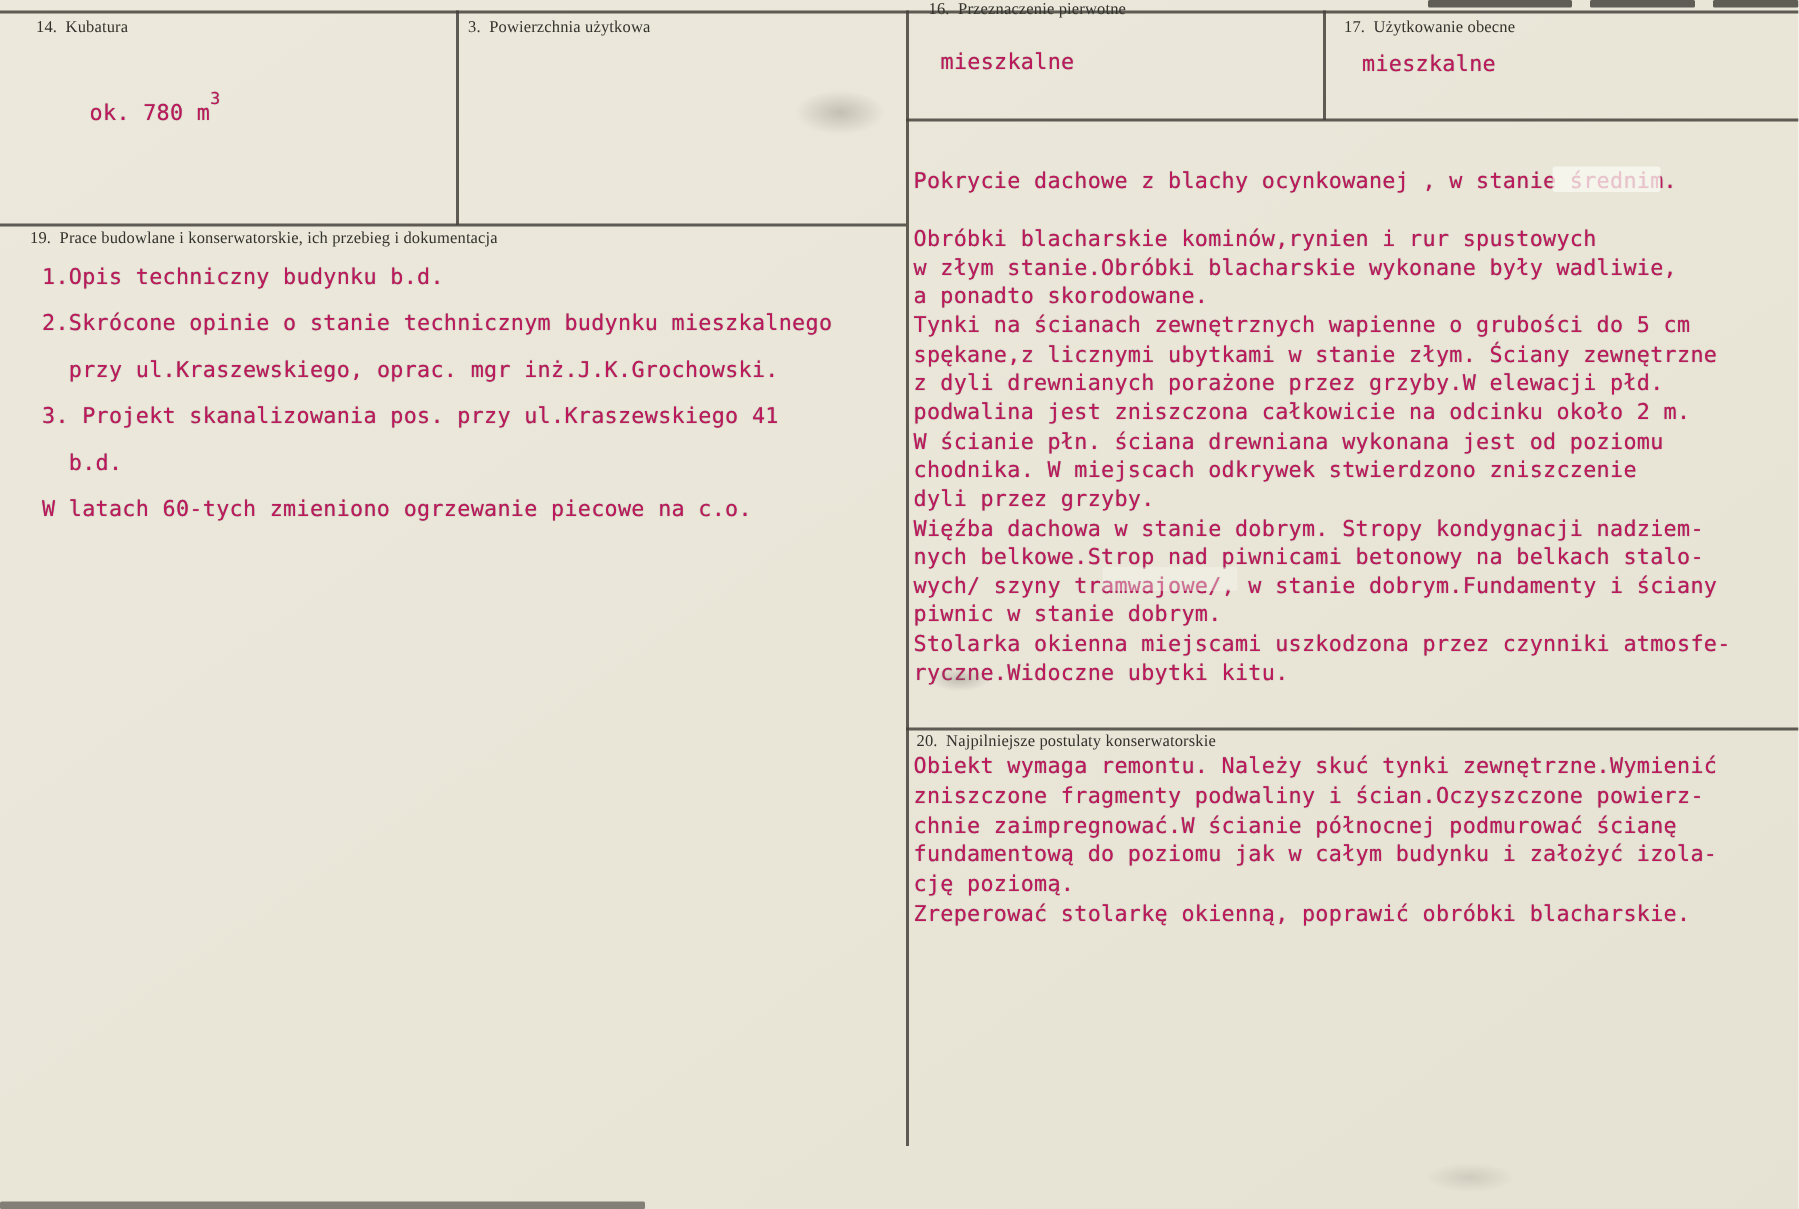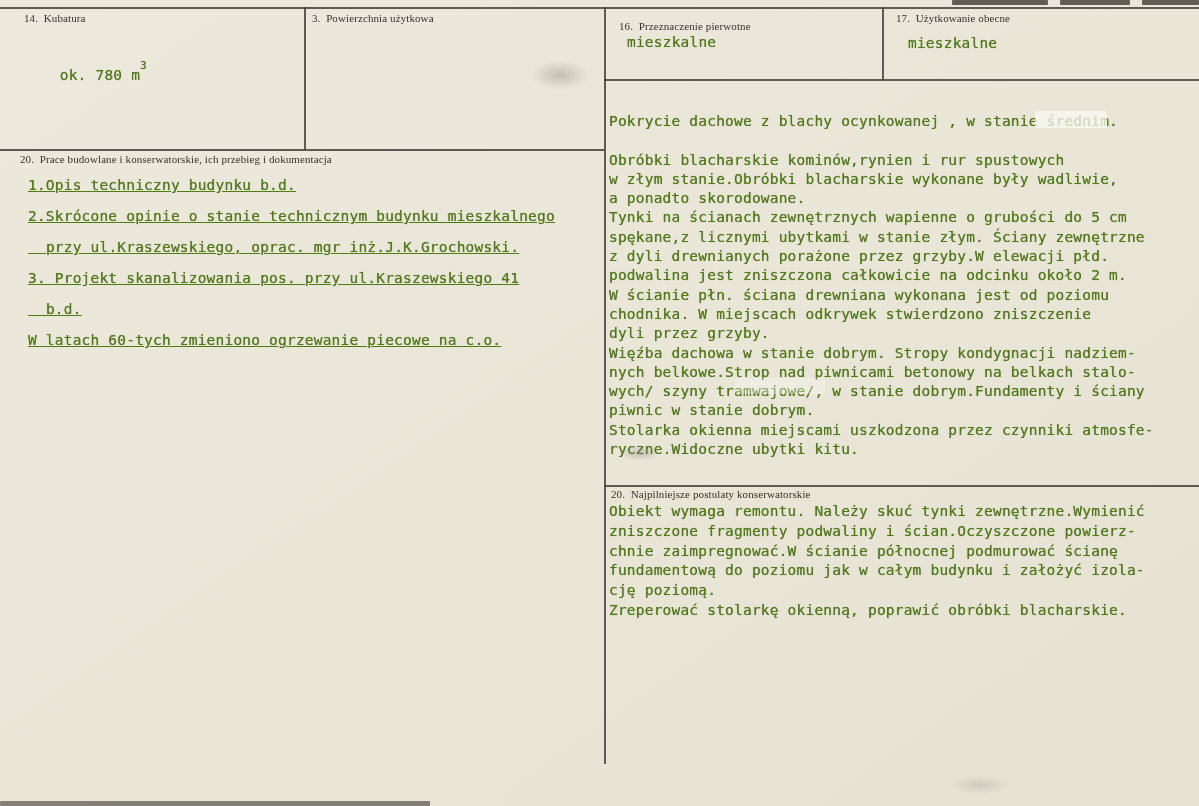--- a/index.html
+++ b/index.html
@@ -10,21 +10,21 @@
   }
   .page{position:absolute;inset:0;}
   .hline{position:absolute;height:1.6px;background:#44423c;opacity:.85;}
   .vline{position:absolute;width:1.6px;background:#44423c;opacity:.85;}
   .label{
     position:absolute;font-family:Liberation Serif, serif;
     font-size:11px;color:#33322d;letter-spacing:.1px;white-space:pre-wrap;
   }
   .typed{
     position:absolute;font-family:"DejaVu Sans Mono",monospace;
-    font-size:14.5px;color:#4d7c0f;letter-spacing:.2px;line-height:19.3px;
+    font-size:14.5px;color:#be185d;letter-spacing:.2px;line-height:19.3px;
     white-space:pre-wrap;text-shadow:0 0 .7px rgba(40,38,30,.55);
   }
   .typed sup{font-size:11px;position:relative;top:-5px;}
   .wide-lh{line-height:31px;}
   .lh20{line-height:19.8px;}
   .artifact{position:absolute;pointer-events:none;}
   .patch{background:rgba(250,249,242,.75);border-radius:2px;}
   .smudge{background:radial-gradient(ellipse at center, rgba(120,118,108,.35), rgba(120,118,108,0) 70%);}
   .edgeink{background:#3d3b35;opacity:.8;border-radius:1px;}
 </style>
@@ -41,21 +41,21 @@
   <div class="hline" style="left:604px;top:79px;width:595px;"></div>
   <div class="hline" style="left:604px;top:485px;width:595px;"></div>
 
   <div class="label" style="left:24px;top:12px;">14.  Kubatura</div>
   <div class="typed" style="left:24px;top:42px;">
     <span>ok. 780 m</span><sup>3</sup>
   </div>
 
   <div class="label" style="left:312px;top:12px;">3.  Powierzchnia użytkowa</div>
 
-  <div class="label" style="left:619px;top:20px;">16.  Przeznaczenie pierwotne</div>
+  <div class="label" style="left:619px;top:0;">16.  Przeznaczenie pierwotne</div>
   <div class="typed" style="left:627px;top:33px;">mieszkalne</div>
 
   <div class="label" style="left:896px;top:12px;text-align:center;">17.  Użytkowanie obecne</div>
   <div class="typed" style="left:908px;top:34px;">mieszkalne</div>
 
   <div class="typed" style="left:609px;top:112px;width:592px;">Pokrycie dachowe z blachy ocynkowanej , w stanie średnim.
 
 Obróbki blacharskie kominów,rynien i rur spustowych
 w złym stanie.Obróbki blacharskie wykonane były wadliwie,
 a ponadto skorodowane.
@@ -66,22 +66,22 @@
 W ścianie płn. ściana drewniana wykonana jest od poziomu
 chodnika. W miejscach odkrywek stwierdzono zniszczenie
 dyli przez grzyby.
 Więźba dachowa w stanie dobrym. Stropy kondygnacji nadziem-
 nych belkowe.Strop nad piwnicami betonowy na belkach stalo-
 wych/ szyny tramwajowe/, w stanie dobrym.Fundamenty i ściany
 piwnic w stanie dobrym.
 Stolarka okienna miejscami uszkodzona przez czynniki atmosfe-
 ryczne.Widoczne ubytki kitu.</div>
 
-  <div class="label" style="left:20px;top:153px;">20.  Prace budowlane i konserwatorskie, ich przebieg i dokumentacja</div>
-  <div class="typed wide-lh" style="left:28px;top:170px;width:574px;text-decoration:underline;">1.Opis techniczny budynku b.d.
+  <div class="label" style="left:20px;top:153px;">19.  Prace budowlane i konserwatorskie, ich przebieg i dokumentacja</div>
+  <div class="typed wide-lh" style="left:28px;top:170px;width:574px;">1.Opis techniczny budynku b.d.
 2.Skrócone opinie o stanie technicznym budynku mieszkalnego
   przy ul.Kraszewskiego, oprac. mgr inż.J.K.Grochowski.
 3. Projekt skanalizowania pos. przy ul.Kraszewskiego 41
   b.d.
 W latach 60-tych zmieniono ogrzewanie piecowe na c.o.</div>
 
   <div class="label" style="left:611px;top:488px;text-align:right;">20.  Najpilniejsze postulaty konserwatorskie</div>
   <div class="typed lh20" style="left:609px;top:502px;width:592px;">Obiekt wymaga remontu. Należy skuć tynki zewnętrzne.Wymienić
 zniszczone fragmenty podwaliny i ścian.Oczyszczone powierz-
 chnie zaimpregnować.W ścianie północnej podmurować ścianę

